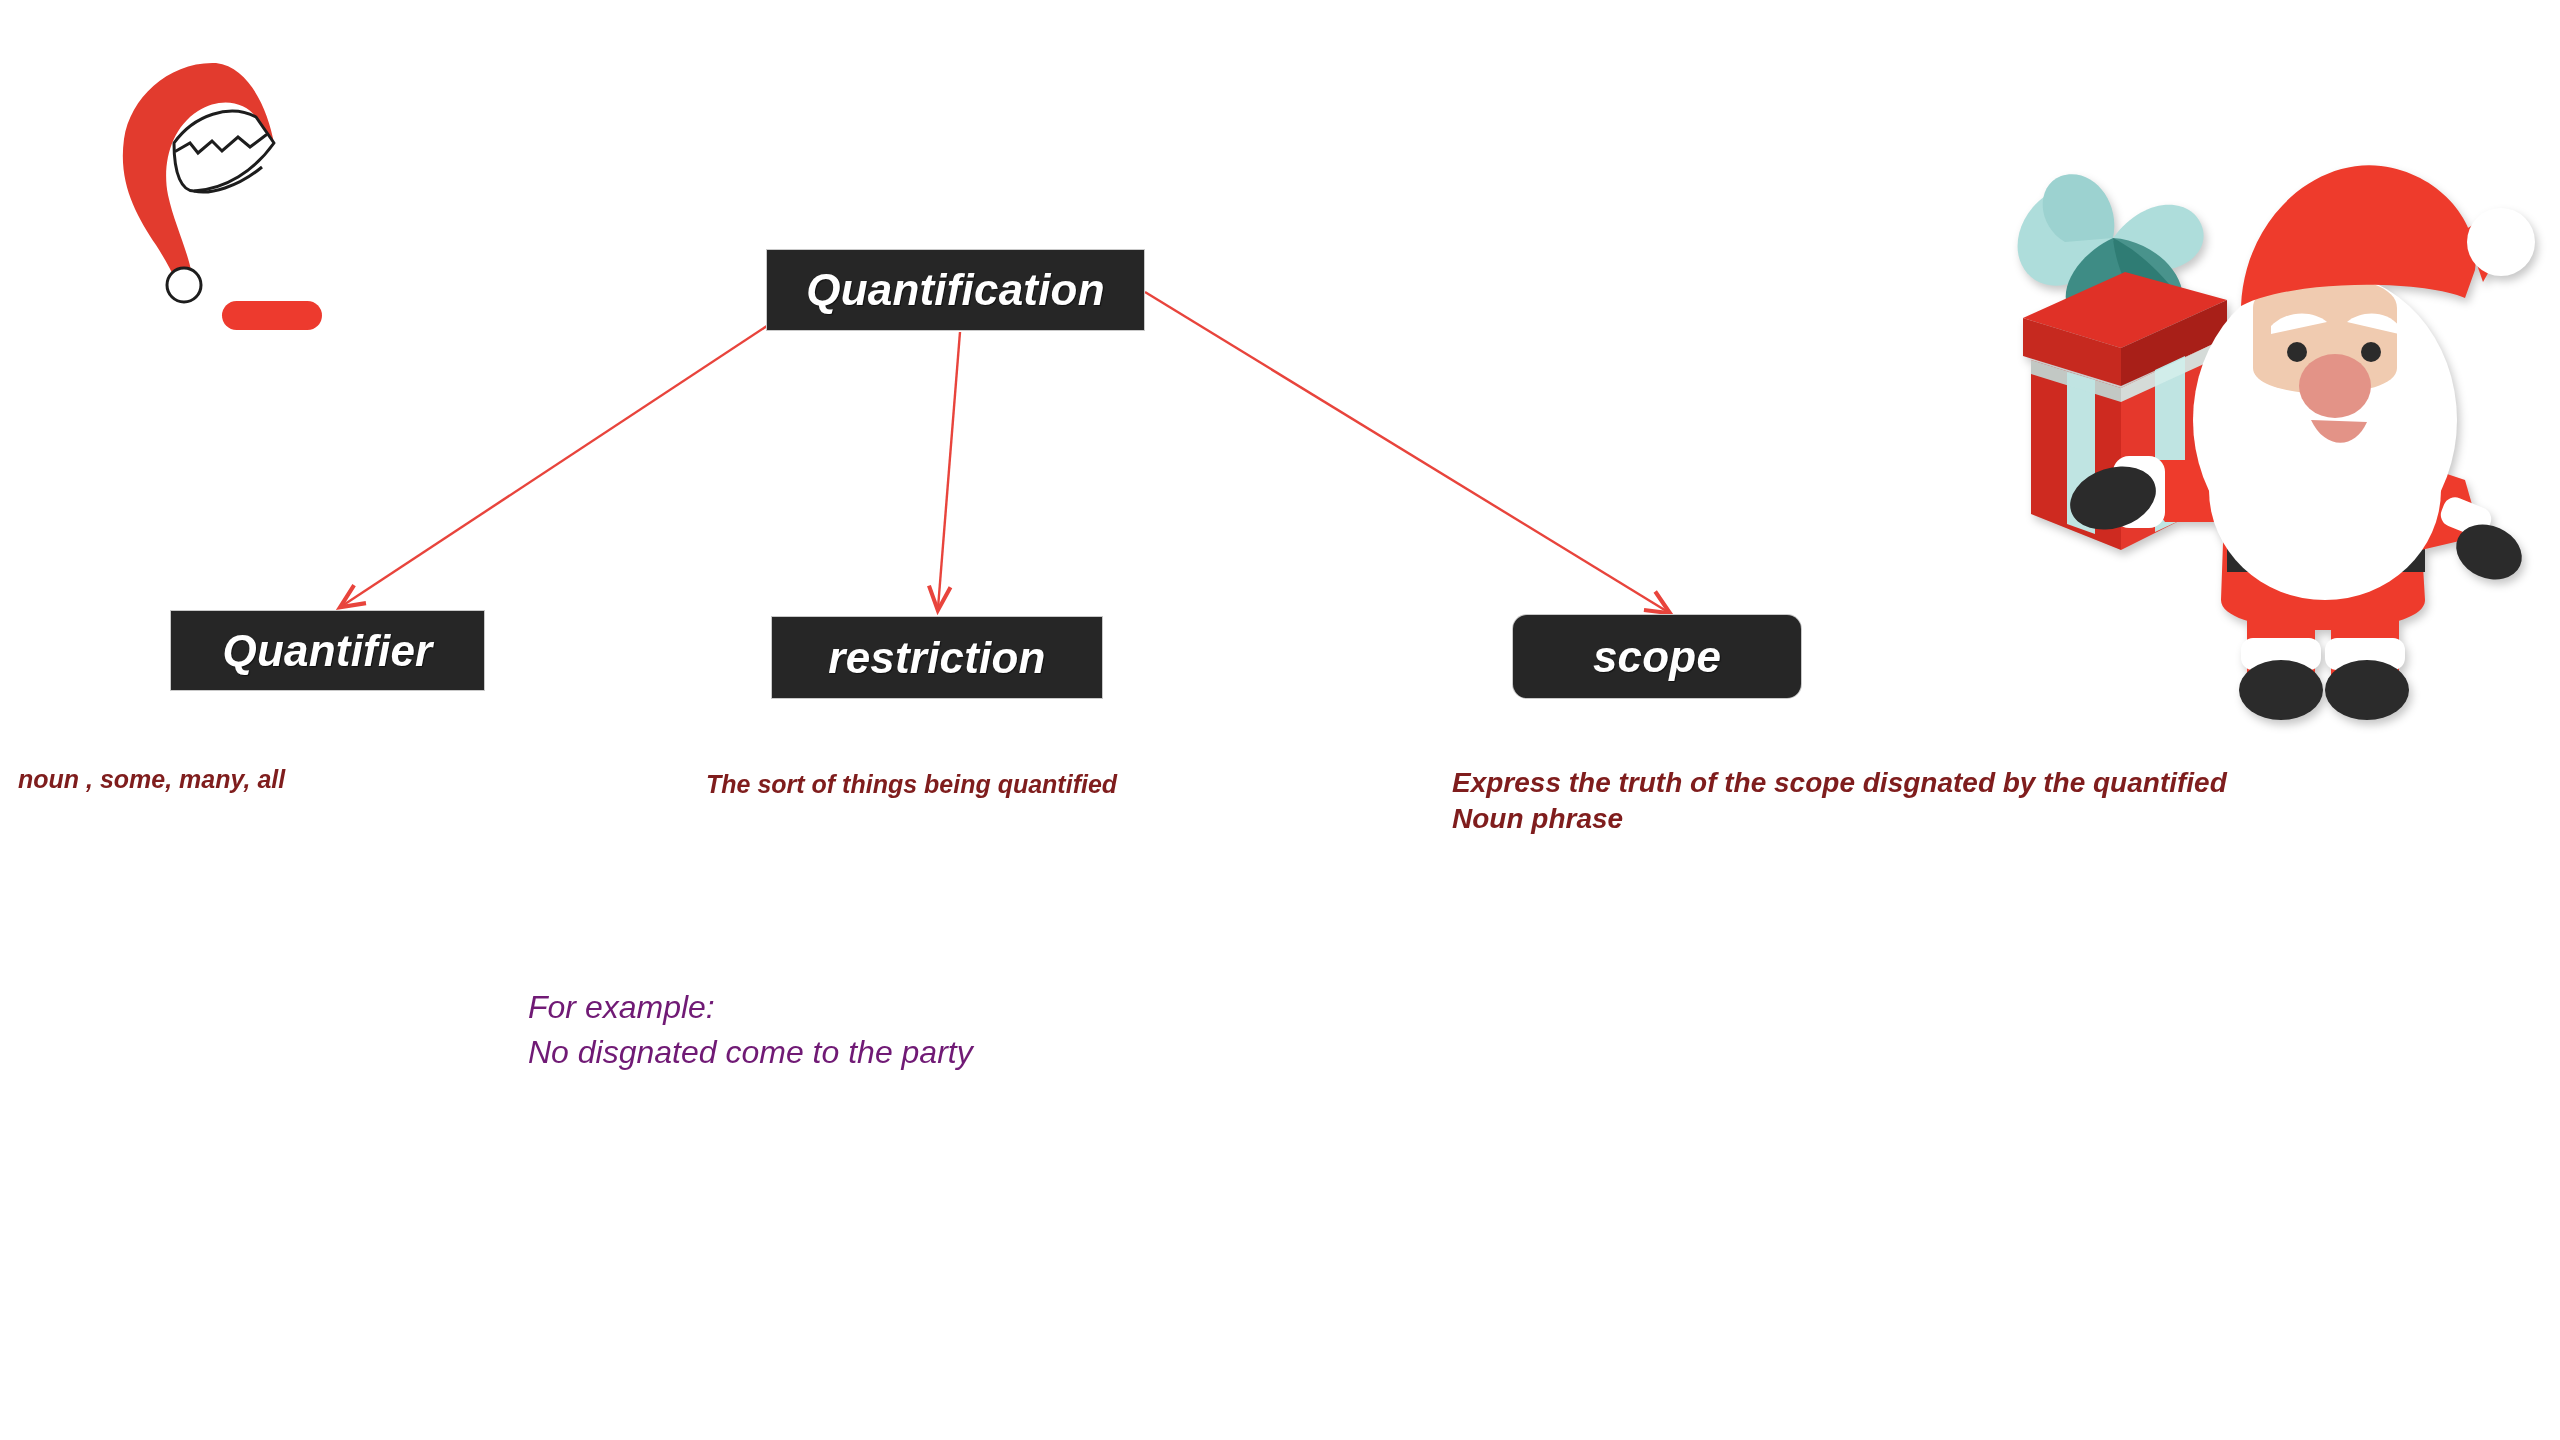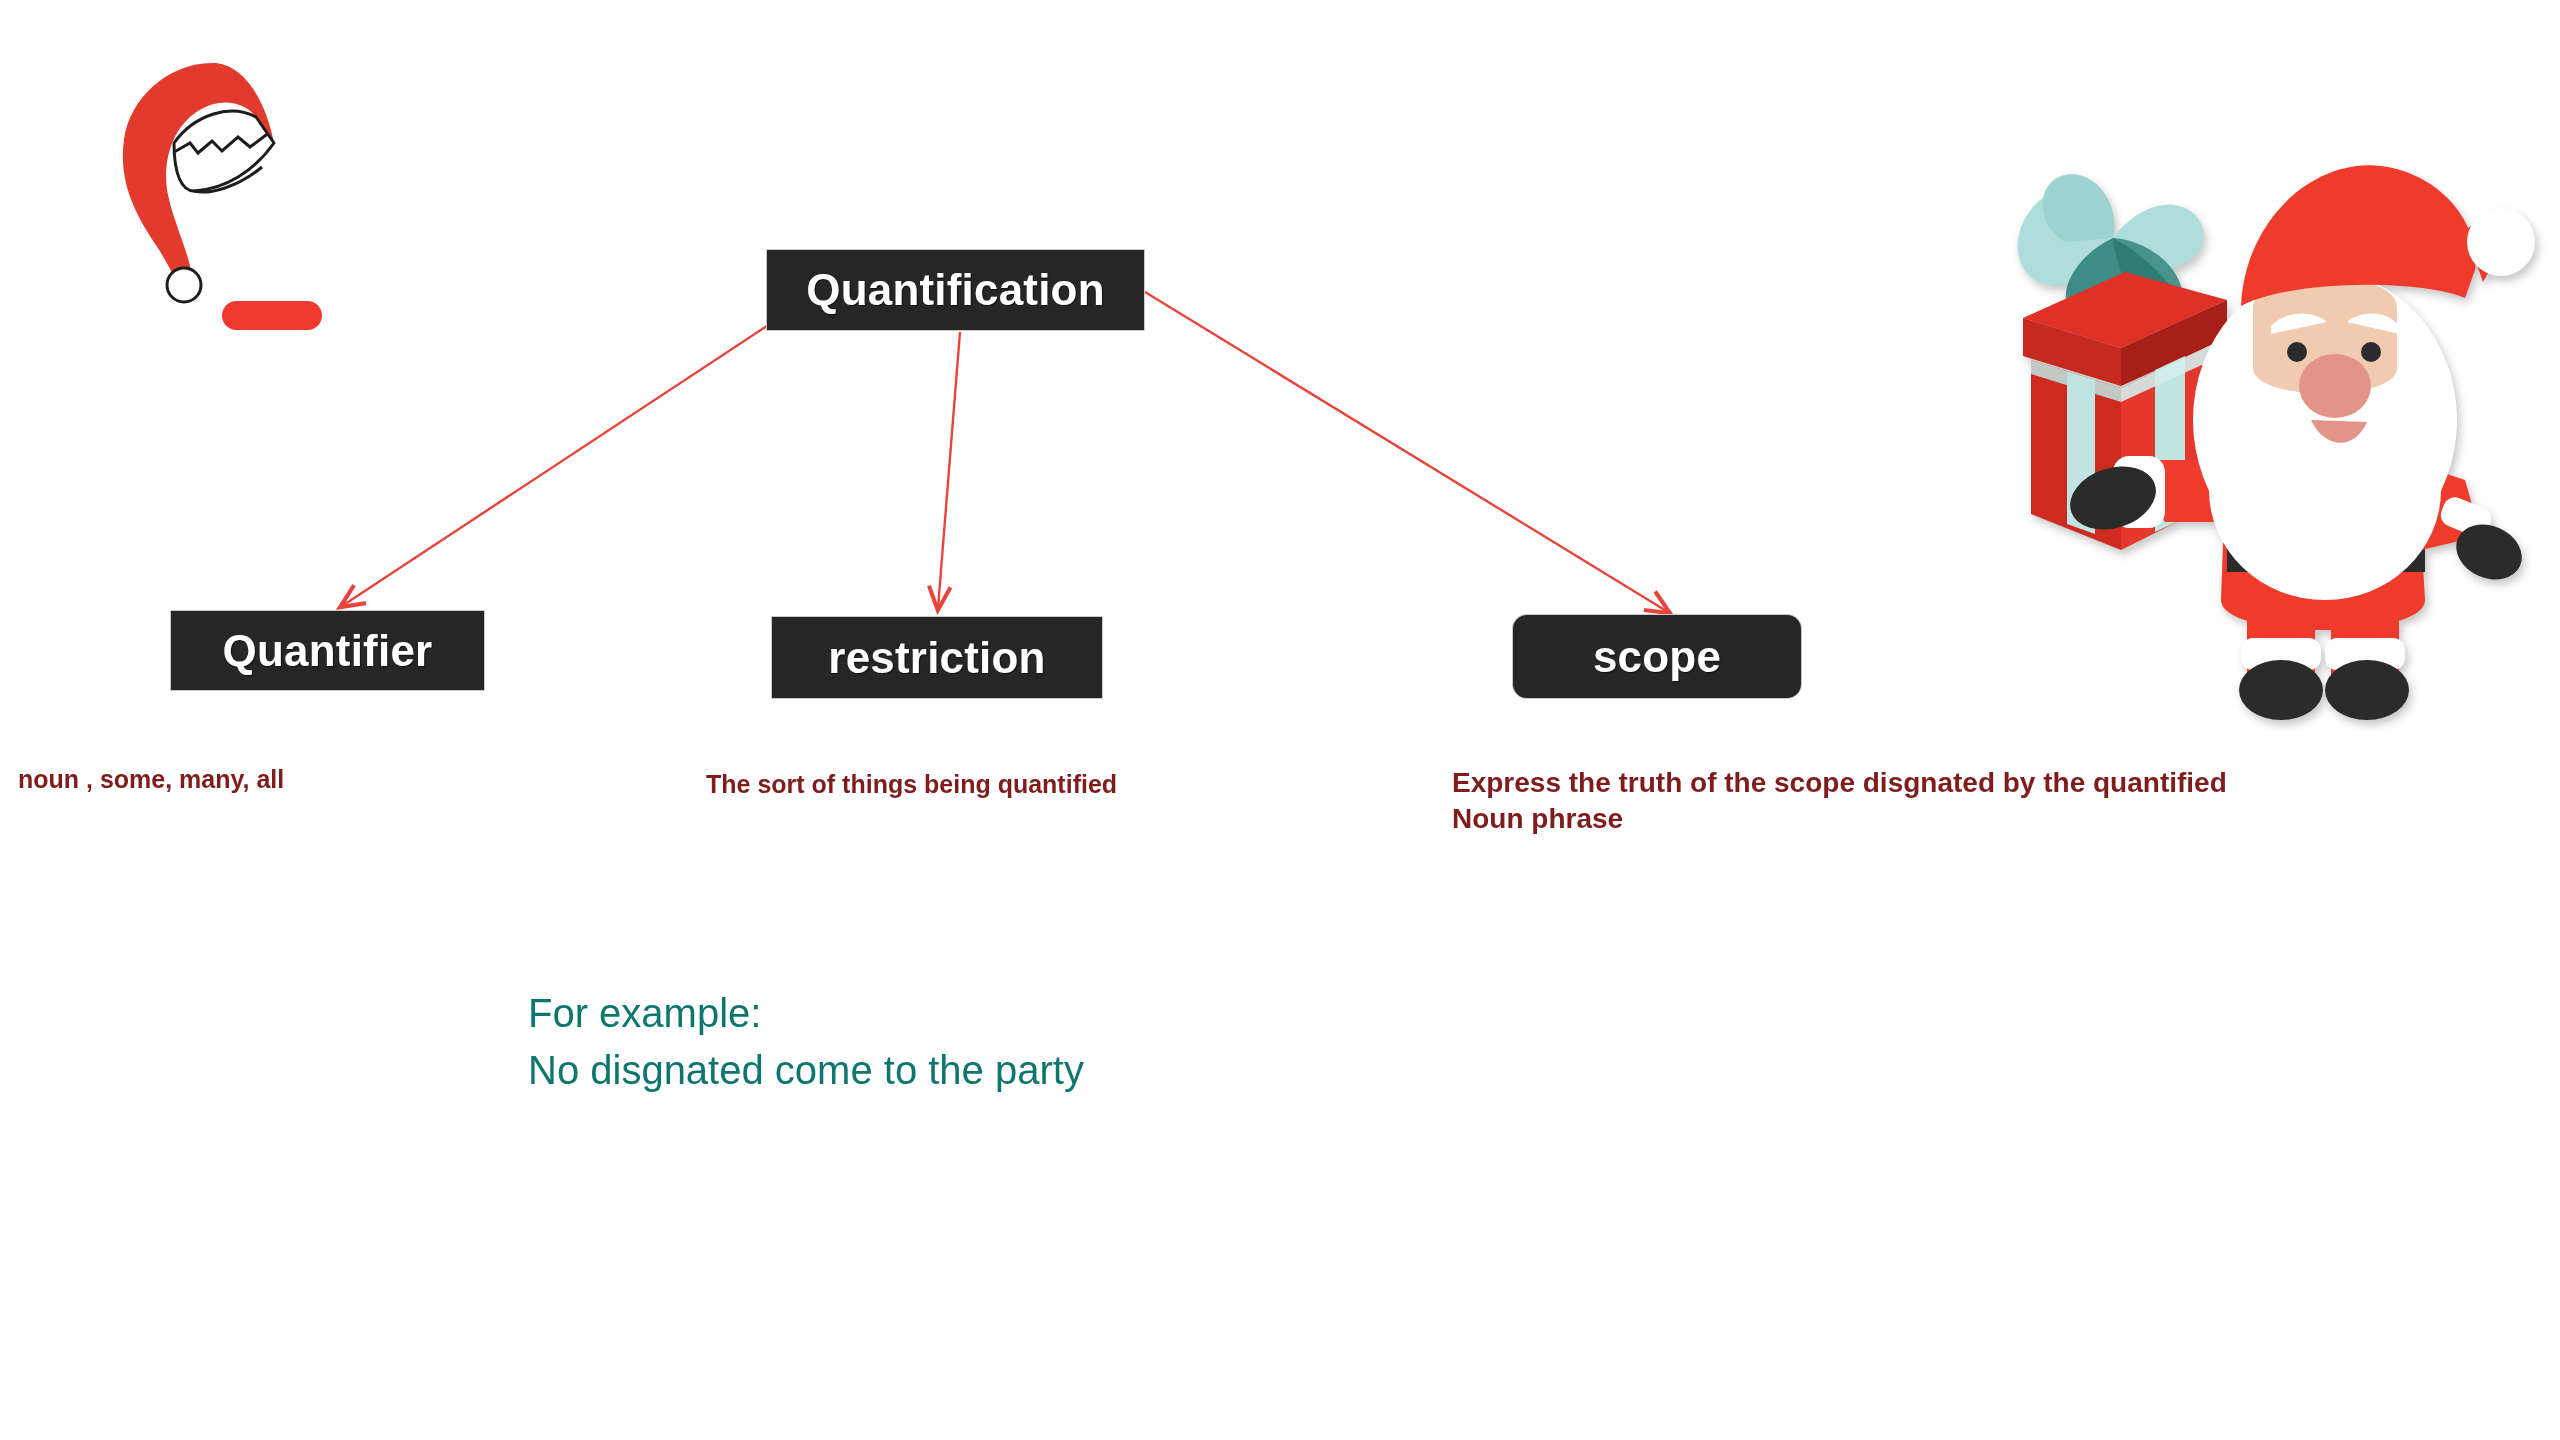--- a/index.html
+++ b/index.html
@@ -10,20 +10,21 @@
   body {
     font-family: "Liberation Sans", sans-serif;
     -webkit-font-smoothing: antialiased;
   }
   #slide {
     position: relative;
     width: 2560px;
     height: 1440px;
     background: #ffffff;
     overflow: hidden;
+    font-style: italic;
   }
 
   
   .node-box {
     position: absolute;
     background: #262626;
     color: #ffffff;
     display: flex;
     align-items: center;
     justify-content: center;
@@ -62,22 +63,22 @@
   }
   #caption-quantifier { left: 18px;   top: 763px; font-size: 25px; }
   #caption-restriction{ left: 706px;  top: 768px; font-size: 25px; }
   #caption-scope      { left: 1452px; top: 765px; font-size: 28px; width: 1040px; }
 
   
   #example-block {
     position: absolute;
     left: 528px;
     top: 985px;
-    font-size: 40px;
-    color: #0f766e;
+    font-size: 32px;
+    color: #701a75;
     line-height: 1.42;
     font-weight: normal;
   }
   #example-block > div { white-space: nowrap; }
 
   
   #arrow-layer {
     position: absolute;
     left: 0; top: 0;
     width: 2560px; height: 1440px;

